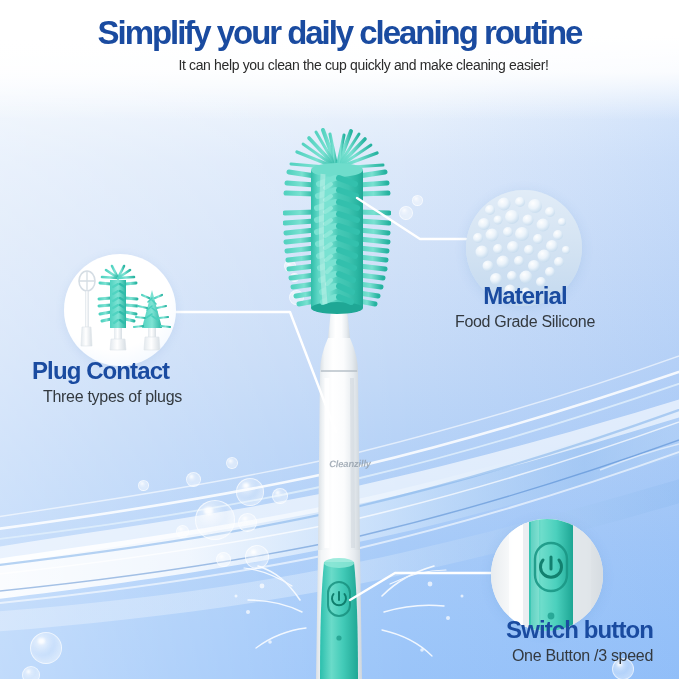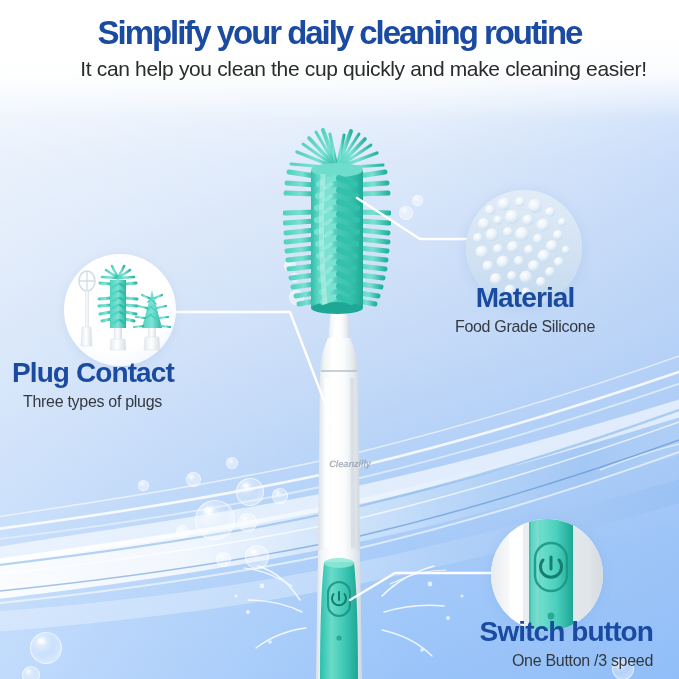--- a/index.html
+++ b/index.html
@@ -42,21 +42,21 @@
     font-size: 34px;
     font-weight: 700;
     color: #1a4ba0;
     letter-spacing: -2.1px;
     line-height: 1.08;
     white-space: nowrap;
     transform: scaleX(0.97);
   }
   .subhead {
     margin-top: 6px;
-    font-size: 21px;
+    font-size: 14px;
     color: #2b2b2b;
     letter-spacing: -0.35px;
     white-space: nowrap;
     margin-left: 48px;
   }
 
   
   .wave-layer {
     position: absolute;
     left: 0; right: 0; top: 0; bottom: 0;
@@ -126,36 +126,36 @@
   .circle-switch {
     left: 491px; top: 519px;
     width: 112px; height: 112px;
     background: linear-gradient(120deg, #f3f6f8 0%, #e9eef2 50%, #dfe6ec 100%);
     box-shadow: 0 2px 12px rgba(90,140,200,0.16);
   }
 
   
   .callout-text { position: absolute; z-index: 30; }
   .callout-title {
-    font-size: 28px;
+    font-size: 24px;
     font-weight: 700;
     color: #1a4ba0;
     letter-spacing: -0.9px;
     white-space: nowrap;
     line-height: 1.1;
   }
   .callout-sub {
     font-size: 16px;
     color: #33393f;
     letter-spacing: -0.3px;
     white-space: nowrap;
     margin-top: 3px;
     line-height: 1.2;
   }
-  .t-plug    { left: 12px;  top: 358px; }
+  .t-plug    { left: 32px;  top: 358px; }
   .t-plug .callout-sub { margin-left: 11px; }
   .t-material{ left: 452px; top: 283px; text-align: center; width: 146px; }
   .t-switch  { left: 441px; top: 617px; text-align: right; width: 212px; }
 
   .logo-text {
     position: absolute;
     left: 321px; top: 458px;
     width: 58px;
     text-align: center;
     font-size: 9.5px;

